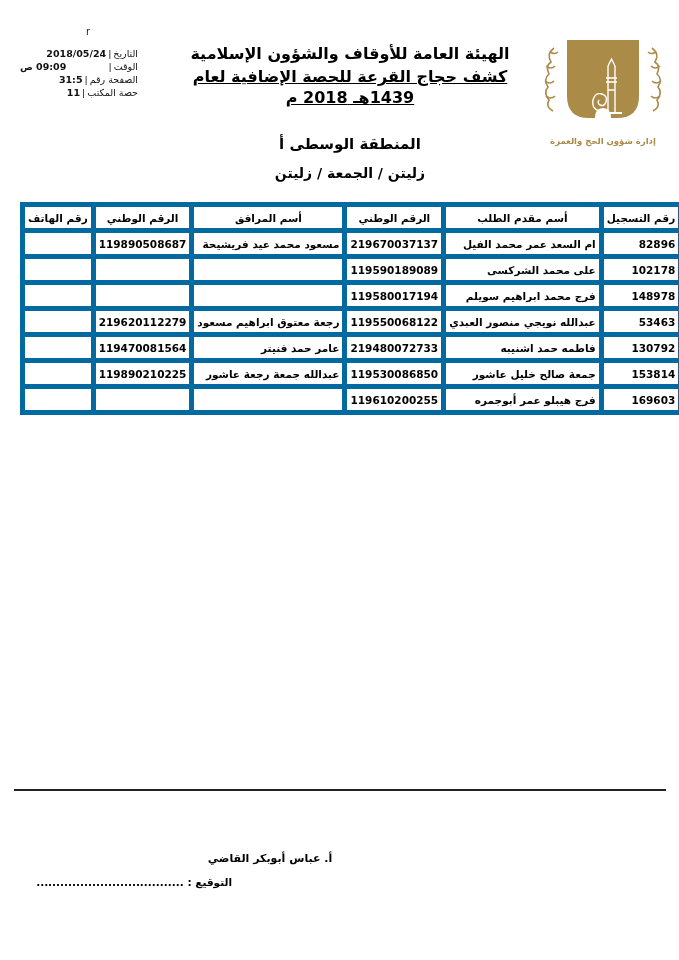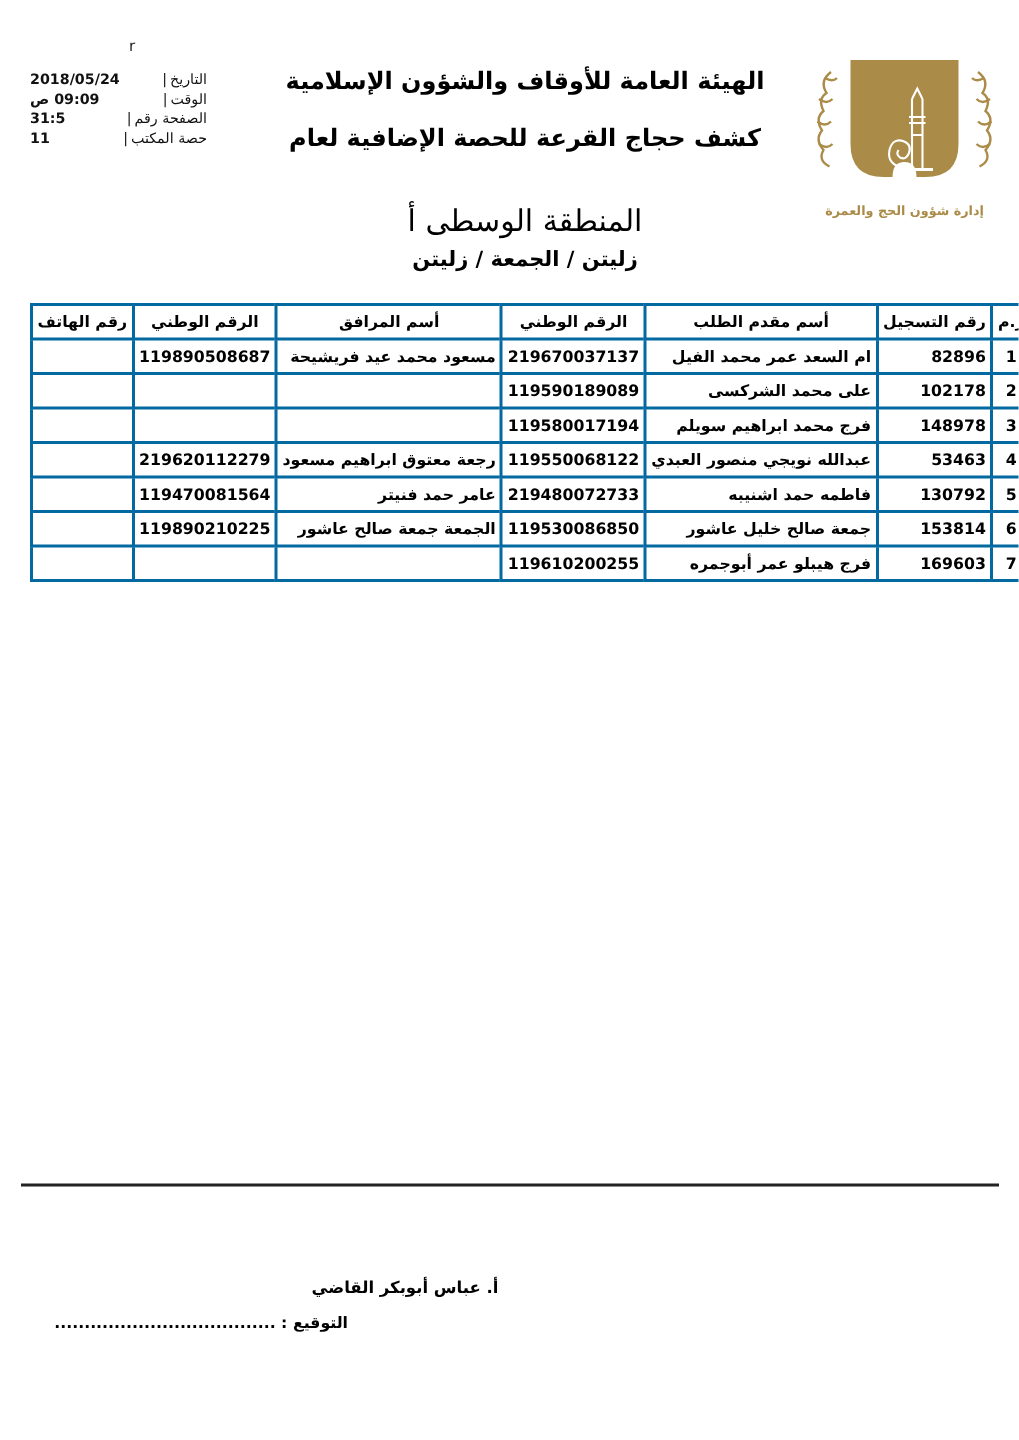--- a/index.html
+++ b/index.html
@@ -6,36 +6,36 @@
   body{
     width:679px;height:960px;position:relative;background:#ffffff;
     font-family:"DejaVu Sans",sans-serif;color:#000;overflow:hidden;
   }
   
   .corner-mark{position:absolute;left:86px;top:26px;font-size:10px;color:#222;}
   .meta-block{position:absolute;left:20px;top:47px;width:118px;direction:rtl;}
   .meta-row{display:flex;font-size:9.5px;line-height:13px;}
   .meta-label{white-space:nowrap;color:#111;}
   .meta-sep{margin:0 2px;color:#111;}
-  .meta-value{flex:1;text-align:left;direction:ltr;unicode-bidi:embed;font-weight:bold;color:#111;}
+  .meta-value{flex:1;text-align:right;direction:ltr;unicode-bidi:embed;font-weight:bold;color:#111;}
   .meta-value.ar{direction:rtl;text-align:left;}
   
   .titles{position:absolute;left:20px;top:0;width:660px;text-align:center;direction:rtl;}
   .org-title{position:absolute;left:0;right:0;top:44px;font-size:16px;font-weight:bold;}
-  .doc-title{position:absolute;left:0;right:0;top:81px;font-size:16px;font-weight:bold;line-height:21px;}
-  .region-title{position:absolute;left:0;right:0;top:135px;font-size:20px;font-weight:normal;}
+  .doc-title{position:absolute;left:0;right:0;top:66px;font-size:16px;font-weight:bold;line-height:21px;text-decoration:underline;}
+  .region-title{position:absolute;left:0;right:0;top:135px;font-size:15px;font-weight:bold;}
   .location-title{position:absolute;left:0;right:0;top:165px;font-size:14px;font-weight:bold;}
   
   .logo{position:absolute;left:536px;top:26px;width:134px;text-align:center;}
   .logo svg{display:block;margin:0 auto;}
   .logo-caption{font-size:8.5px;font-weight:bold;color:#ab8b48;direction:rtl;margin-top:2px;white-space:nowrap;}
   
   .pilgrims-table{position:absolute;left:20px;top:202px;border-collapse:collapse;direction:rtl;table-layout:fixed;}
   .pilgrims-table th,.pilgrims-table td{
-    border:2px solid #0369a1;font-size:10.5px;font-weight:bold;
+    border:5px solid #0369a1;font-size:10.5px;font-weight:bold;
     padding:1px 3px;height:19px;overflow:hidden;white-space:nowrap;
   }
   .pilgrims-table th{text-align:center;font-size:10.5px;}
   .col-no{width:22px;text-align:center;}
   .col-reg{width:49px;text-align:right;}
   .col-applicant{width:169px;text-align:right;}
   .col-applicant_id{width:70px;text-align:right;direction:ltr;}
   .col-companion{width:165px;text-align:right;}
   .col-companion_id{width:83px;text-align:right;direction:ltr;}
   .col-phone{width:57px;text-align:right;}
@@ -71,20 +71,21 @@
     <span class="meta-label">حصة المكتب</span>
     <span class="meta-sep">|</span>
     <span class="meta-value">11</span>
   </div>
 </div>
 
 <div class="titles">
   <div class="org-title">الهيئة العامة للأوقاف والشؤون الإسلامية</div>
   <div class="doc-title">
     <div>كشف حجاج القرعة للحصة الإضافية لعام</div>
+    <div>1439هـ  2018 م</div>
   </div>
   <div class="region-title">المنطقة الوسطى أ</div>
   <div class="location-title">زليتن / الجمعة / زليتن</div>
 </div>
 
 <div class="logo">
   <svg width="134" height="108" viewBox="0 0 134 108">
 
     <g stroke="#ab8b48" fill="none" stroke-width="1.6">
       <path d="M18,22 q-8,6 -3,14 q-6,4 -2,12 q-6,5 -1,13 q-5,6 1,13 q-4,7 4,11"></path>
@@ -162,21 +163,21 @@
         <td class="col-applicant_id">219480072733</td>
         <td class="col-companion">عامر حمد فنيتر</td>
         <td class="col-companion_id">119470081564</td>
         <td class="col-phone">&nbsp;</td>
       </tr>
       <tr>
         <td class="col-no">6</td>
         <td class="col-reg">153814</td>
         <td class="col-applicant">جمعة صالح خليل عاشور</td>
         <td class="col-applicant_id">119530086850</td>
-        <td class="col-companion">الجمعة جمعة صالح عاشور</td>
+        <td class="col-companion">عبدالله جمعة رجعة عاشور</td>
         <td class="col-companion_id">119890210225</td>
         <td class="col-phone">&nbsp;</td>
       </tr>
       <tr>
         <td class="col-no">7</td>
         <td class="col-reg">169603</td>
         <td class="col-applicant">فرج هيبلو عمر أبوجمره</td>
         <td class="col-applicant_id">119610200255</td>
         <td class="col-companion">&nbsp;</td>
         <td class="col-companion_id">&nbsp;</td>

